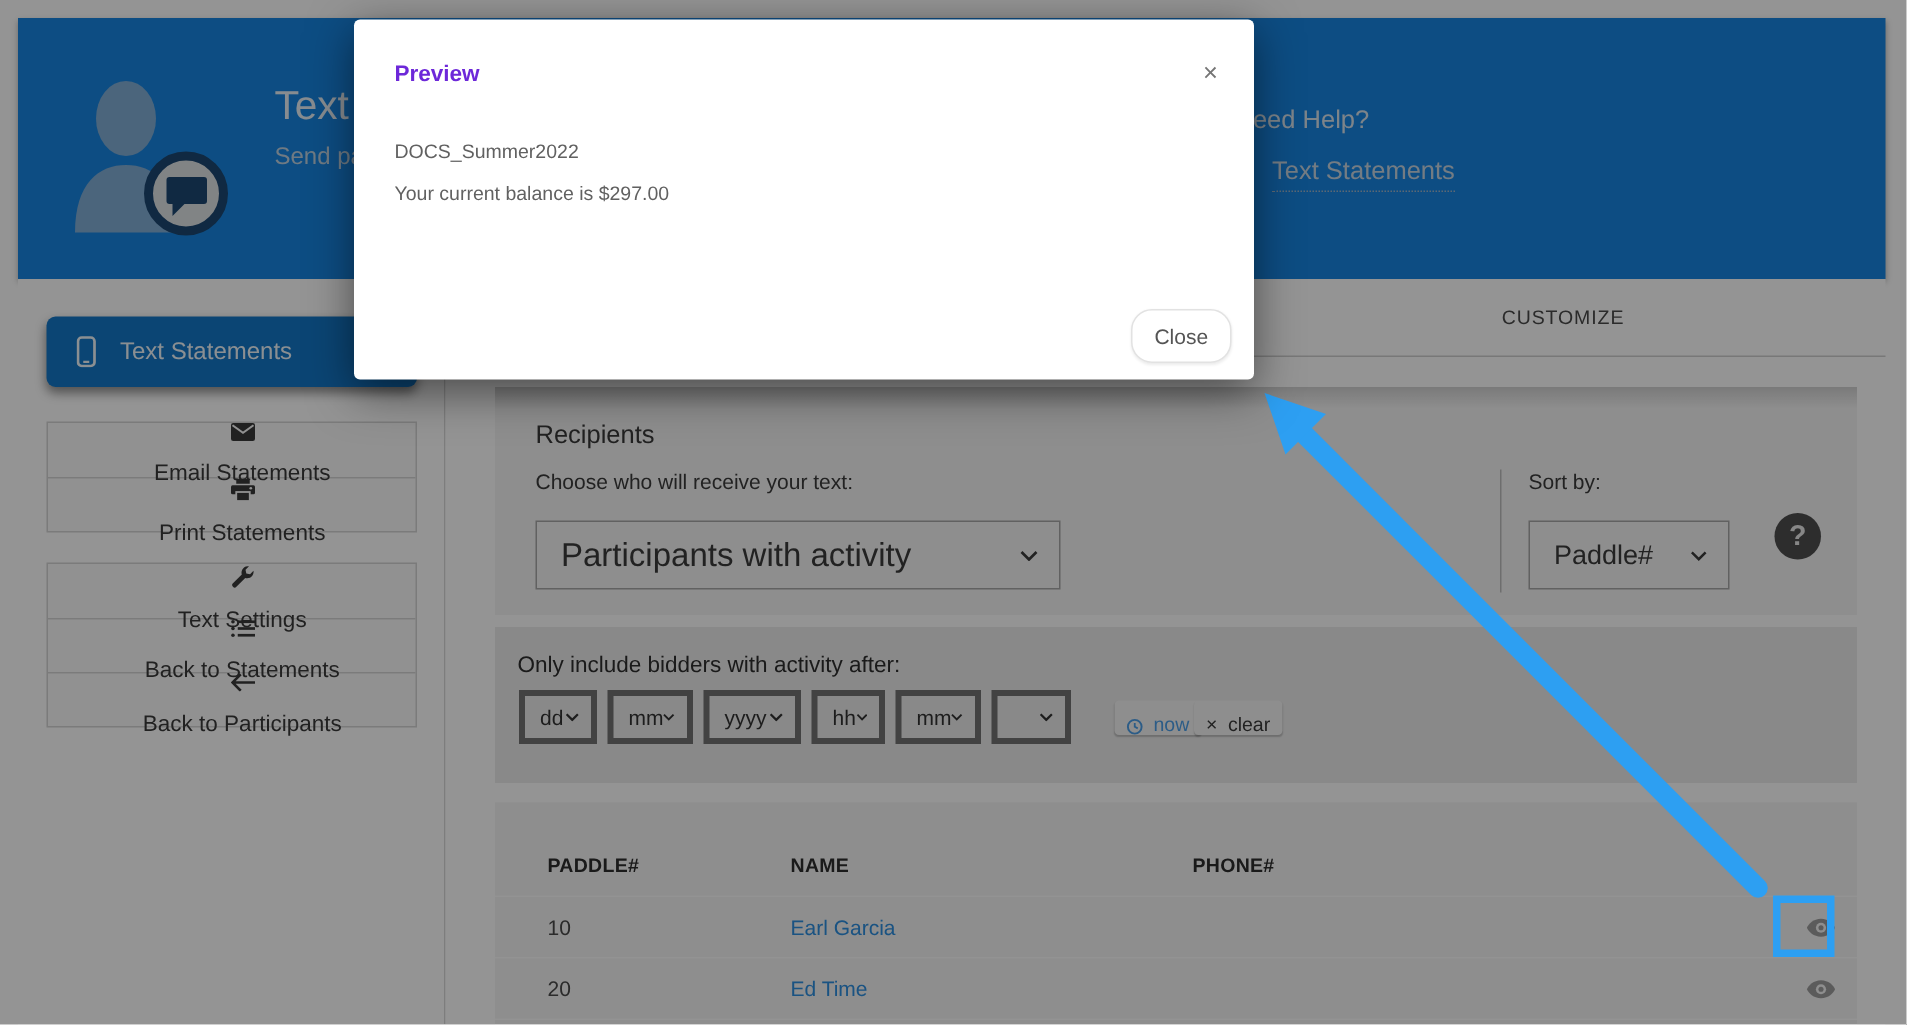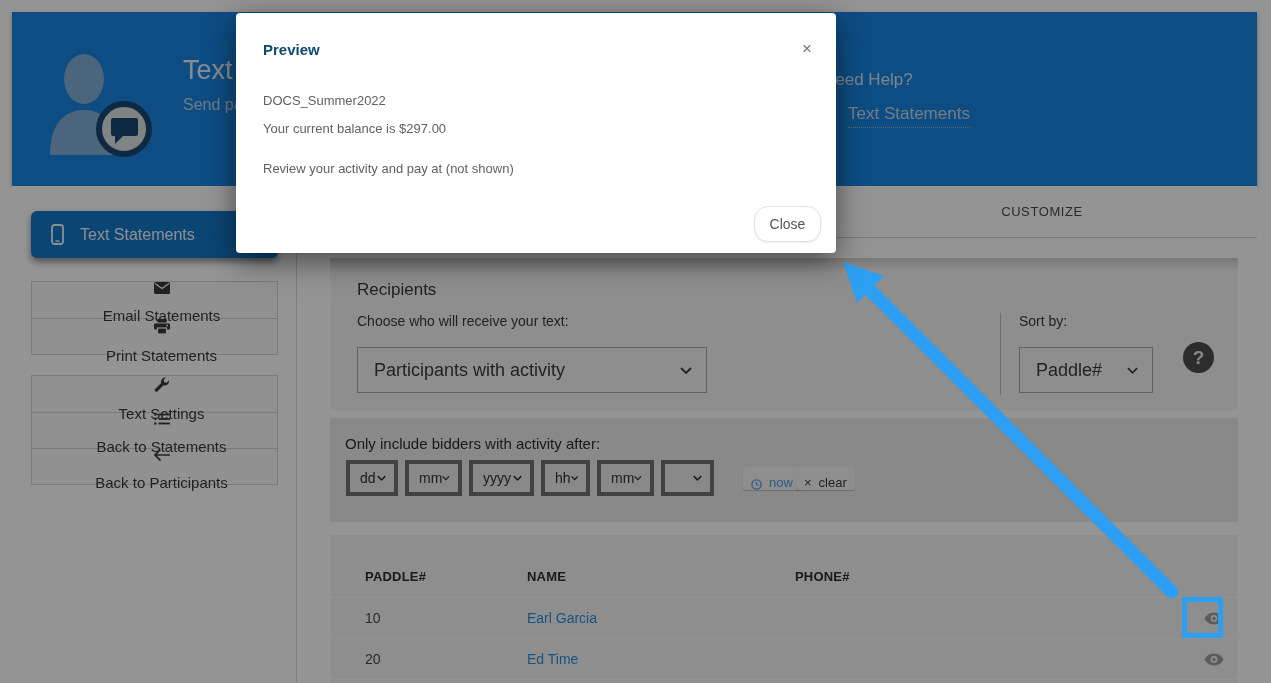--- a/index.html
+++ b/index.html
@@ -43,21 +43,21 @@
   .p-recip::before { content:""; position:absolute; left:0; top:0; width:100%; height:14px;
                      background:linear-gradient(to bottom, rgba(0,0,0,.14), rgba(0,0,0,0)); }
   .p-filter { top:232px; height:104px; background:#ECECEC; }
   .p-table { top:349px; height:148px; }
 
   .h-recip { left:27px; top:22px; font-size:17px; color:#3A3A3A; }
   .lbl { font-size:14px; color:#3C3C3C; }
   .choose-lbl { left:27px; top:55px; }
   .selbox { border:1px solid #A8A8A8; background:transparent; display:flex; align-items:center;
             justify-content:space-between; padding:0 14px 0 16px; cursor:pointer; color:#3C3C3C; }
-  .sel-recip { left:27px; top:89px; width:350px; height:46px; font-size:18px; }
+  .sel-recip { left:27px; top:89px; width:350px; height:46px; font-size:22px; }
   .sel-sort  { left:689px; top:89px; width:134px; height:46px; font-size:18px; }
   .vdivider { left:670px; top:55px; width:1px; height:82px; background:#BDBDBD; }
   .sort-lbl { left:689px; top:55px; }
   .help-circle { left:853px; top:84px; width:31px; height:31px; border-radius:50%;
                  background:#4E4E4E; color:#E8E8E8; font-size:19px; font-weight:bold;
                  display:flex; align-items:center; justify-content:center; cursor:pointer; }
 
   .filter-lbl { left:15px; top:17px; font-size:15px; color:#2E2E2E; }
   .filter-row { left:16px; top:42px; display:flex; gap:7px; align-items:center; }
   .dsel { height:36px; border:4px solid #737373; display:flex; align-items:center;
@@ -83,21 +83,21 @@
 
   
   .backdrop { left:0; top:0; width:1271px; height:683px; background:rgba(0,0,0,.42); z-index:40; }
   .annot { left:0; top:0; width:1271px; height:683px; z-index:50; pointer-events:none; }
   .eye-highlight { left:1182px; top:597px; width:41px; height:41px;
                    border:5px solid #2D9FF2; z-index:50; pointer-events:none; }
 
   
   .modal { left:236px; top:13px; width:600px; height:240px; background:#fff; border-radius:4px;
            box-shadow:0 8px 30px rgba(0,0,0,.5); z-index:60; }
-  .m-title { left:27px; top:28px; font-size:15px; font-weight:bold; color:#0c4a6e; }
+  .m-title { left:27px; top:28px; font-size:15px; font-weight:bold; color:#6d28d9; }
   .m-x { right:24px; top:27px; font-size:17px; color:#757575; cursor:pointer; line-height:1; }
   .m-line { left:27px; font-size:13px; color:#616161; }
   .ml0 { top:68px;margin-top:12px; } .ml1 { top:108px; } .ml2 { top:148px; }
   .m-close { right:15px; bottom:11px; width:67px; height:36px; background:#fff;
              border:1px solid #E2E2E2; border-radius:14px; font-size:14px; color:#555;
              display:flex; align-items:center; justify-content:center; cursor:pointer;
              box-shadow:0 1px 2px rgba(0,0,0,.08); }
   svg { display:block; }
 </style>
 </head>
@@ -316,17 +316,16 @@
     <line x1="1172" y1="592" x2="866" y2="286" stroke="#2D9FF2" stroke-width="13" stroke-linecap="round"></line>
     <polygon points="843,262 884,276 857,303" fill="#2D9FF2"></polygon>
   </svg>
   <div class="abs eye-highlight"></div>
 
   <div class="abs modal">
     <div class="abs m-title">Preview</div>
     <div class="abs m-x">×</div>
     <div class="abs m-line ml0">DOCS_Summer2022</div>
     <div class="abs m-line ml1">Your current balance is $297.00</div>
-    <div class="abs m-line ml2">Review your activity and pay at (not shown)</div>
     <div class="abs m-close">Close</div>
   </div>
 
 </div>
 
 </body></html>

